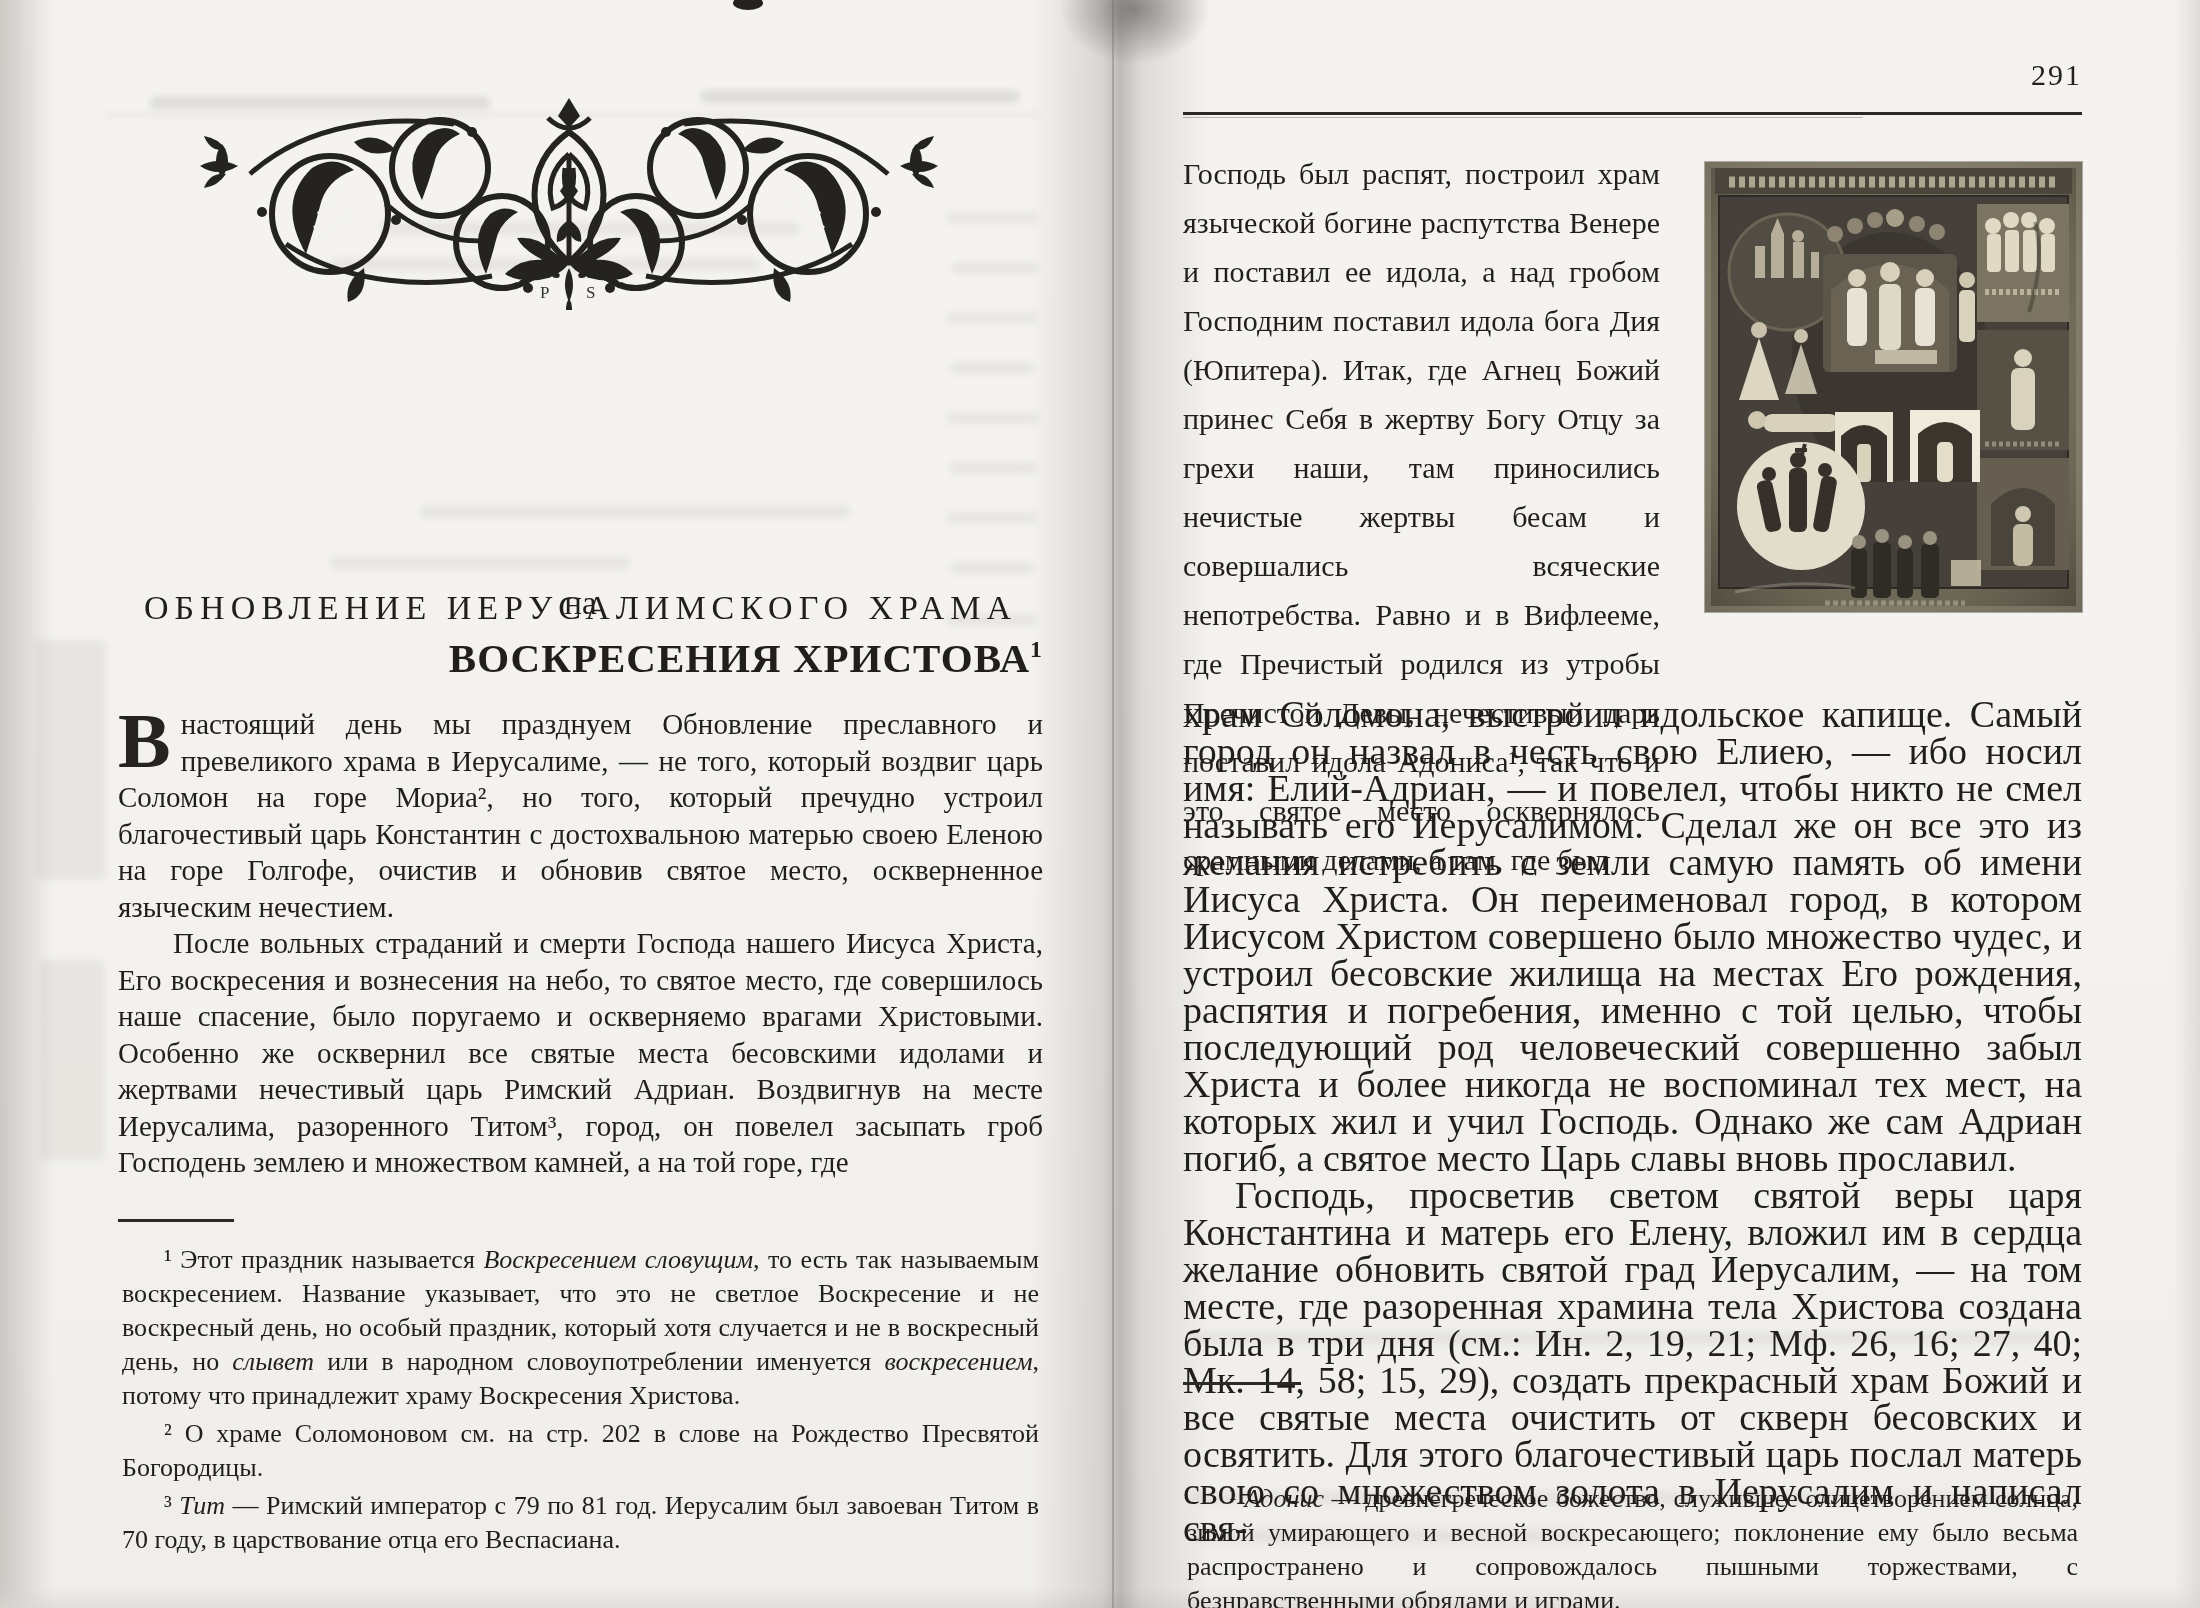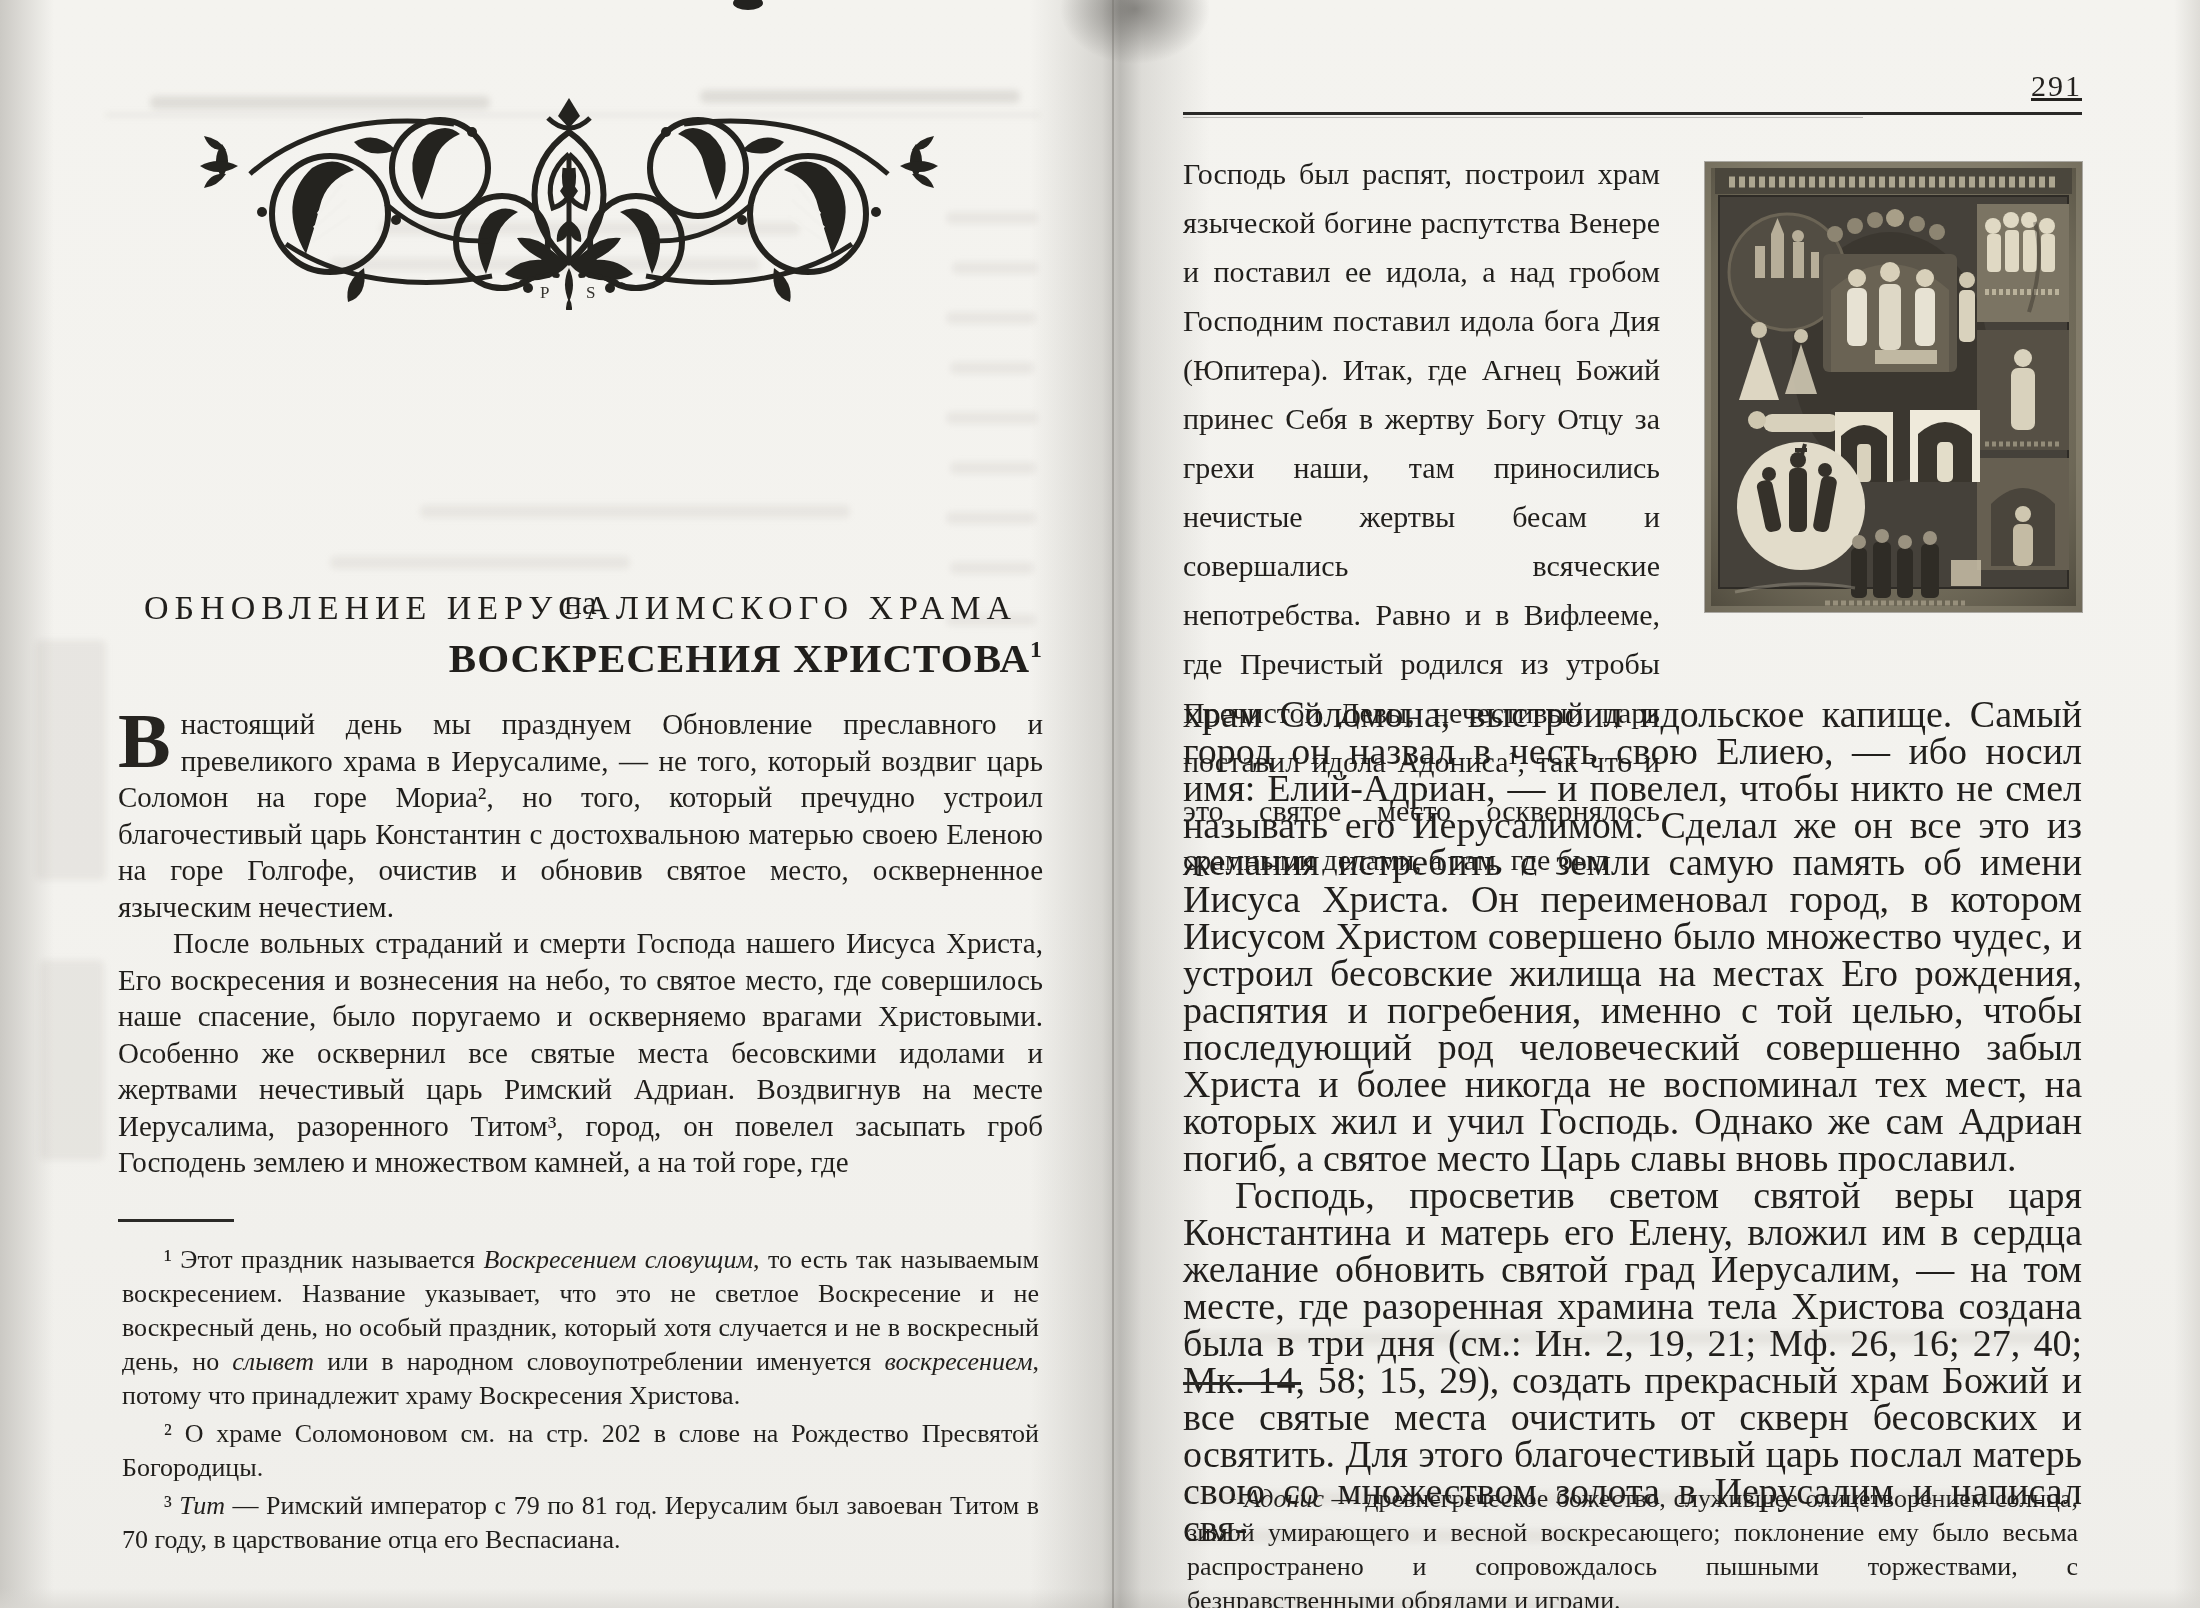--- a/index.html
+++ b/index.html
@@ -47,21 +47,21 @@
   .fn-sep.right{left:1183px;top:1382px;width:118px;}
   .footnotes{position:absolute;font-size:26px;line-height:34px;text-align:justify;}
   .footnotes.left{left:118px;top:1239px;width:925px;}
   .footnotes.right{left:1183px;top:1478px;width:899px;}
   .footnotes p{margin:4px;text-indent:42px;}
   .it{font-style:italic;}
 
   
   .rp-header{position:absolute;left:1183px;top:54px;width:899px;text-align:center;
     font-style:italic;font-size:29px;letter-spacing:1px;word-spacing:11px;white-space:nowrap;color:#24221f;}
-  .rp-pagenum{position:absolute;right:0;top:15px;font-style:normal;font-size:30px;letter-spacing:2px;word-spacing:0;text-decoration:underline;}
+  .rp-pagenum{position:absolute;right:0;top:4px;font-style:normal;font-size:30px;letter-spacing:2px;word-spacing:0;}
   .rp-rule{position:absolute;left:1183px;top:112px;width:899px;height:3px;background:#2a2927;}
   .rp-rule2{position:absolute;left:1183px;top:117px;width:680px;height:1px;background:rgba(42,41,39,.3);}
   .rp-col{position:absolute;left:1183px;top:149px;width:477px;font-size:30px;line-height:49px;text-align:justify;}
   .rp-full{position:absolute;left:1183px;top:696px;width:899px;font-size:38px;line-height:37px;text-align:justify;}
   .rp-full p{margin:0;}
   .rp-full p.indent{text-indent:52px;}
   .icon-plate{position:absolute;left:1705px;top:162px;width:377px;height:450px;box-shadow:0 0 0 1px rgba(60,56,48,.4);}
 </style>
 </head>
 <body>

